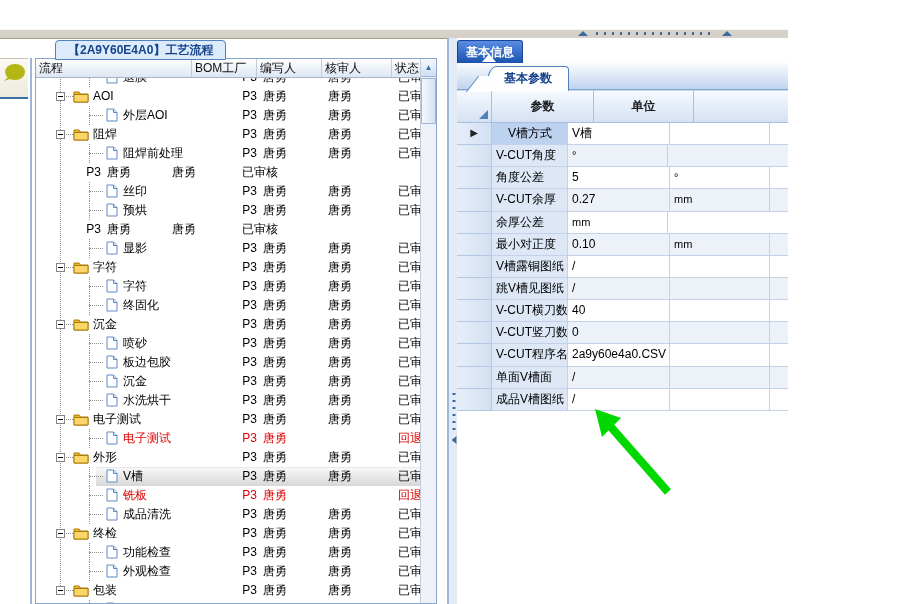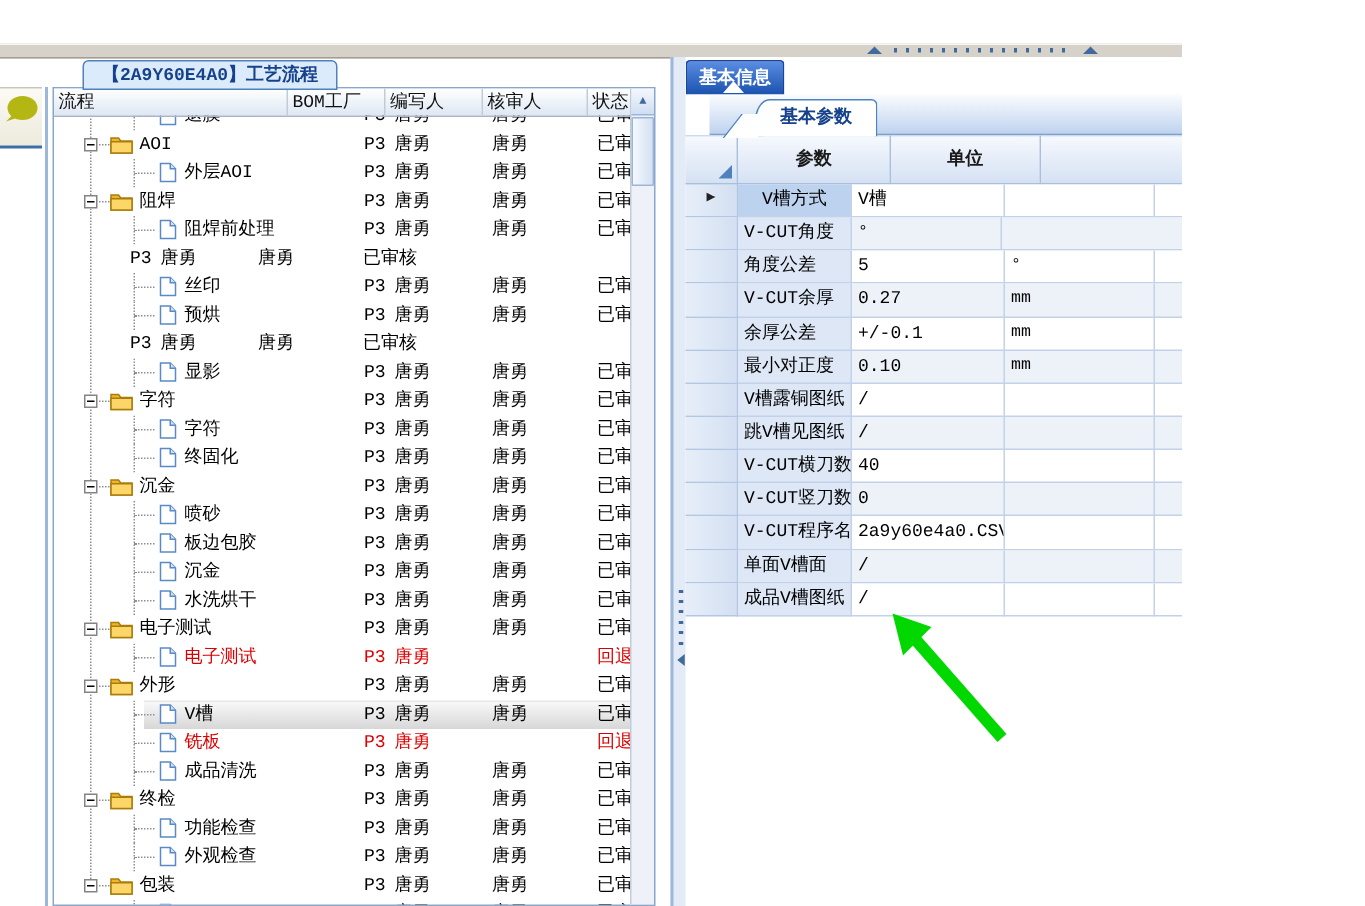--- a/index.html
+++ b/index.html
@@ -1,17 +1,17 @@
 <!DOCTYPE html>
 <html><head>
 <meta charset="utf-8">
 <style>
   html,body{margin:0;padding:0;background:#fff;}
   .screen{position:relative;width:788px;height:604px;overflow:hidden;background:#fff;
-    font-family:Liberation Mono, monospace;font-size:12px;color:#000;}
+    font-family:Liberation Sans, sans-serif;font-size:12px;color:#000;}
   
   .top-splitter{position:absolute;left:0;top:29px;width:910px;height:8px;
     background:#d6d2ca;border-top:1px solid #f7f6f3;border-bottom:1px solid #a39e90;}
   .hgrip{position:absolute;left:578px;top:1px;display:flex;align-items:center;gap:8px;}
   .tri-up{width:0;height:0;border-left:5px solid transparent;border-right:5px solid transparent;border-bottom:5px solid #41699c;}
   .dots-h{width:118px;height:3px;background:repeating-linear-gradient(90deg,#41699c 0 2px,transparent 2px 8px);}
   
   .balloon-box{position:absolute;left:0;top:58px;width:28px;height:38px;
     background:linear-gradient(180deg,#fbfaf4,#edeadd);border-bottom:2px solid #3a6ea5;border-top:1px solid #c9c5b8;}
   .left-vline{position:absolute;left:30px;top:58px;width:2px;height:546px;background:#9db6d9;}
@@ -56,21 +56,21 @@
     background:repeating-linear-gradient(180deg,#41699c 0 2px,transparent 2px 7px);}
   .tri-left{position:absolute;left:50%;transform:translateX(-50%);width:0;height:0;
     border-top:4px solid transparent;border-bottom:4px solid transparent;border-right:5px solid #41699c;}
   
   .info-panel{position:absolute;left:457px;top:38px;width:379px;height:566px;background:#fff;}
   .info-tab{position:absolute;left:0;top:2px;width:64px;height:22px;z-index:3;
     background:linear-gradient(180deg,#5a8de2,#1a52ae);border:1px solid #16459a;border-bottom:none;border-radius:3px 3px 0 0;
     color:#fff;font-weight:bold;text-align:center;line-height:22px;}
   .info-notch{position:absolute;left:25px;top:16px;z-index:4;width:0;height:0;
     border-left:7px solid transparent;border-right:7px solid transparent;border-bottom:8px solid #fff;}
-  .subtab-strip{position:absolute;left:16px;top:24px;width:379px;height:28px;
+  .subtab-strip{position:absolute;left:0;top:24px;width:379px;height:28px;
     background:linear-gradient(180deg,#fdfeff,#bfd3ef);border-bottom:1px solid #7da2ce;box-sizing:border-box;}
   .param-tab{position:absolute;left:30px;top:4px;width:80px;height:24px;background:#fff;
     border:1px solid #4f81bd;border-bottom:none;border-radius:10px 4px 0 0 / 16px 4px 0 0;
     color:#15428b;font-weight:bold;text-align:center;line-height:23px;z-index:2;}
   .param-tab::before{content:"";position:absolute;left:-16px;bottom:-1px;width:22px;height:16px;
     background:linear-gradient(180deg,#fdfeff,#fff);border-left:1px solid #4f81bd;transform:skewX(-38deg);}
   
   .grid{position:absolute;left:0;top:52px;width:379px;}
   .g-header{display:flex;height:33px;}
   .gh-cell{box-sizing:border-box;background:linear-gradient(180deg,#f6f9fe,#d5e1f3);
@@ -612,21 +612,20 @@
           <div class="g-row stripe">
             <div class="g-cell g-sel"></div>
             <div class="g-cell g-item">V-CUT余厚</div>
             <div class="g-cell g-val">0.27</div>
             <div class="g-cell g-unit">mm</div>
             <div class="g-cell g-extra"></div>
           </div>
           <div class="g-row">
             <div class="g-cell g-sel"></div>
             <div class="g-cell g-item">余厚公差</div>
-            <div class="g-cell g-val">+/-0.1</div>
             <div class="g-cell g-unit">mm</div>
             <div class="g-cell g-extra"></div>
           </div>
           <div class="g-row stripe">
             <div class="g-cell g-sel"></div>
             <div class="g-cell g-item">最小对正度</div>
             <div class="g-cell g-val">0.10</div>
             <div class="g-cell g-unit">mm</div>
             <div class="g-cell g-extra"></div>
           </div>

